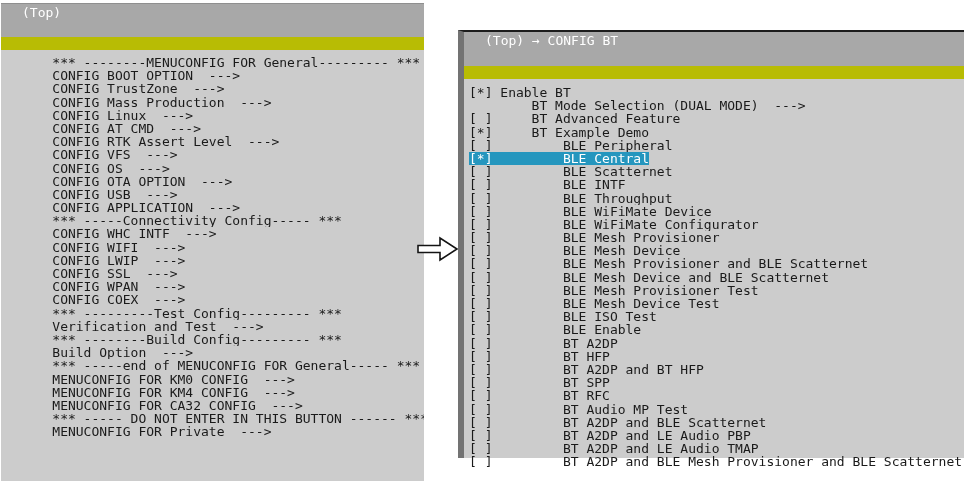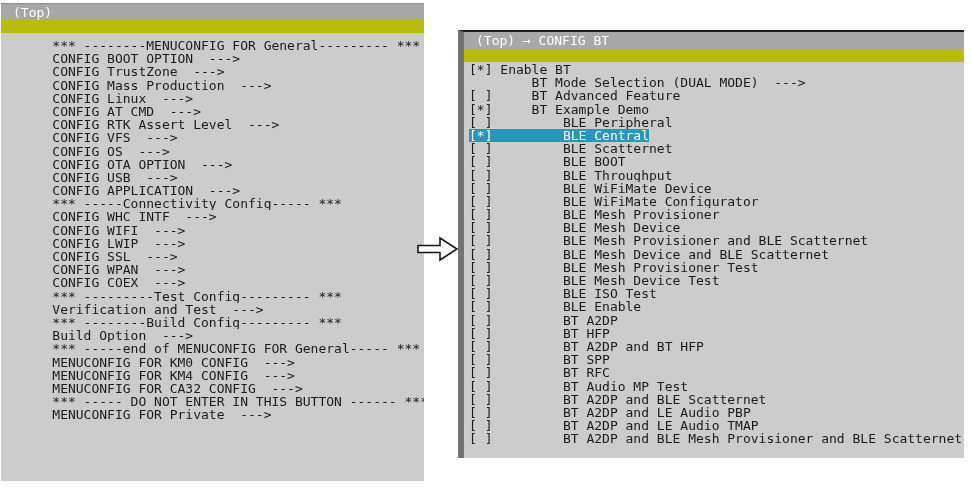--- a/index.html
+++ b/index.html
@@ -22,38 +22,38 @@
     left: 1px; top: 3px;
     width: 423px; height: 478px;
   }
   .panel-right {
     left: 458px; top: 30px;
     width: 506px; height: 428px;
     border-top: 2px solid #1c1c1c;
     border-left: 6px solid #737373;
   }
   .crumb-bar {
-    height: 17px;
+    height: 34px;
     line-height: 17px;
     background: var(--header_bg, #a8a8a8);
     color: #ffffff;
-    padding-left: 12px;
+    padding-left: 21px;
     white-space: pre;
     overflow: hidden;
   }
   .panel-left .crumb-bar { border-top: 1px solid #8f8f8f; }
   .sep-bar {
     height: 13px;
     background: var(--separator, #b8bc04);
   }
   .menu-list {
     padding: 6px 0 0 20px;
     overflow: hidden;
   }
-  .panel-right .menu-list { padding: 1px 0 0 5px; }
+  .panel-right .menu-list { padding: 7px 0 0 5px; }
   .row {
     white-space: pre;
     line-height: 13.2px;
     height: 13.2px;
     overflow: hidden;
   }
   .row .hl {
     background: var(--highlight, #2596be);
     color: var(--highlight_text, #ffffff);
     display: inline-block;
@@ -114,21 +114,21 @@
     <div class="crumb-bar">(Top) → CONFIG BT</div>
     <div class="sep-bar"></div>
     <div class="menu-list">
         <div class="row">[*] Enable BT</div>
         <div class="row">        BT Mode Selection (DUAL_MODE)  ---&gt;</div>
         <div class="row">[ ]     BT Advanced Feature</div>
         <div class="row">[*]     BT Example Demo</div>
         <div class="row">[ ]         BLE Peripheral</div>
         <div class="row"><span class="hl">[*]         BLE Central</span></div>
         <div class="row">[ ]         BLE Scatternet</div>
-        <div class="row">[ ]         BLE BOOT</div>
+        <div class="row">[ ]         BLE INTF</div>
         <div class="row">[ ]         BLE Throughput</div>
         <div class="row">[ ]         BLE WiFiMate Device</div>
         <div class="row">[ ]         BLE WiFiMate Configurator</div>
         <div class="row">[ ]         BLE Mesh Provisioner</div>
         <div class="row">[ ]         BLE Mesh Device</div>
         <div class="row">[ ]         BLE Mesh Provisioner and BLE Scatternet</div>
         <div class="row">[ ]         BLE Mesh Device and BLE Scatternet</div>
         <div class="row">[ ]         BLE Mesh Provisioner Test</div>
         <div class="row">[ ]         BLE Mesh Device Test</div>
         <div class="row">[ ]         BLE ISO Test</div>

